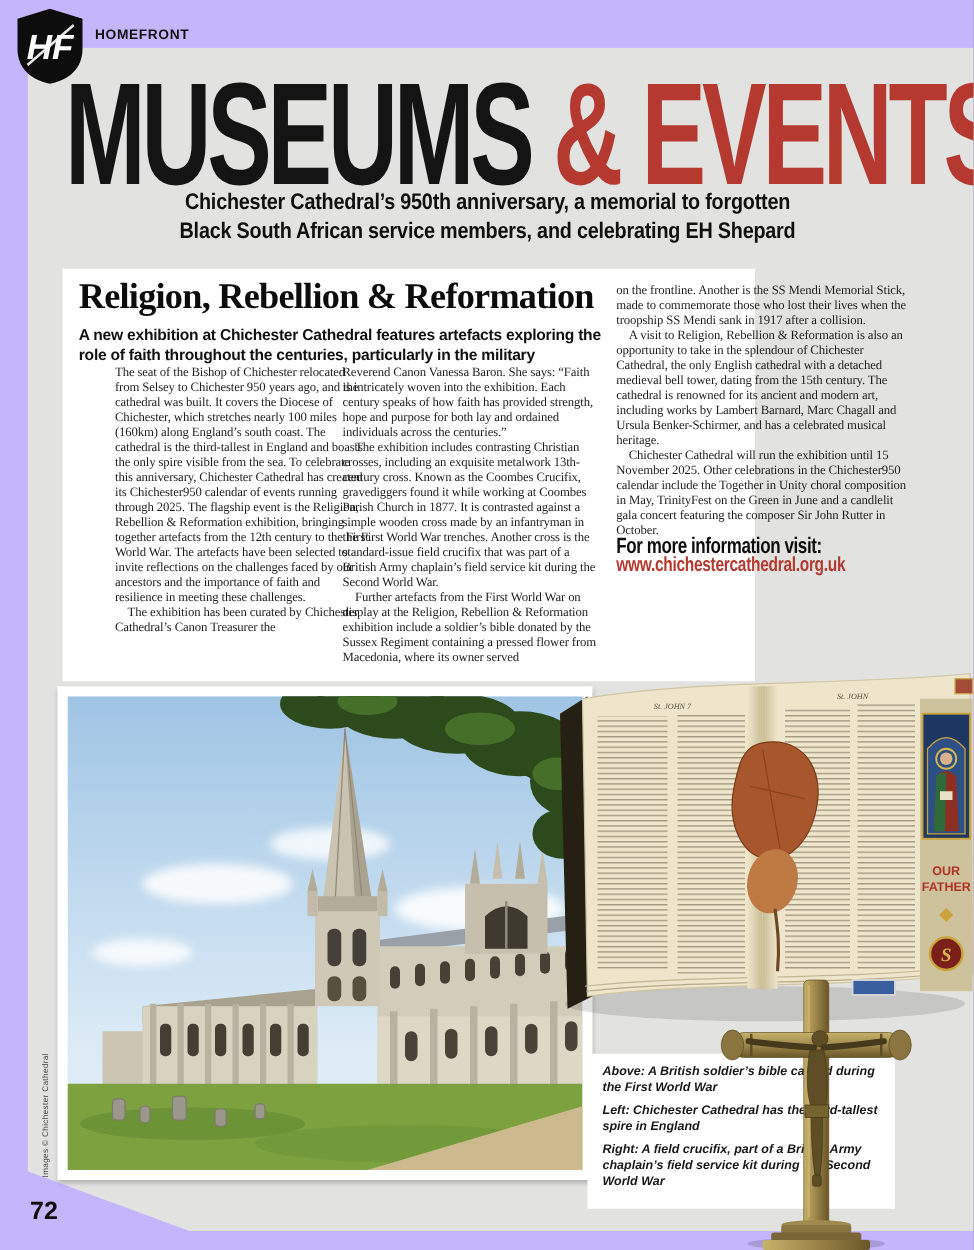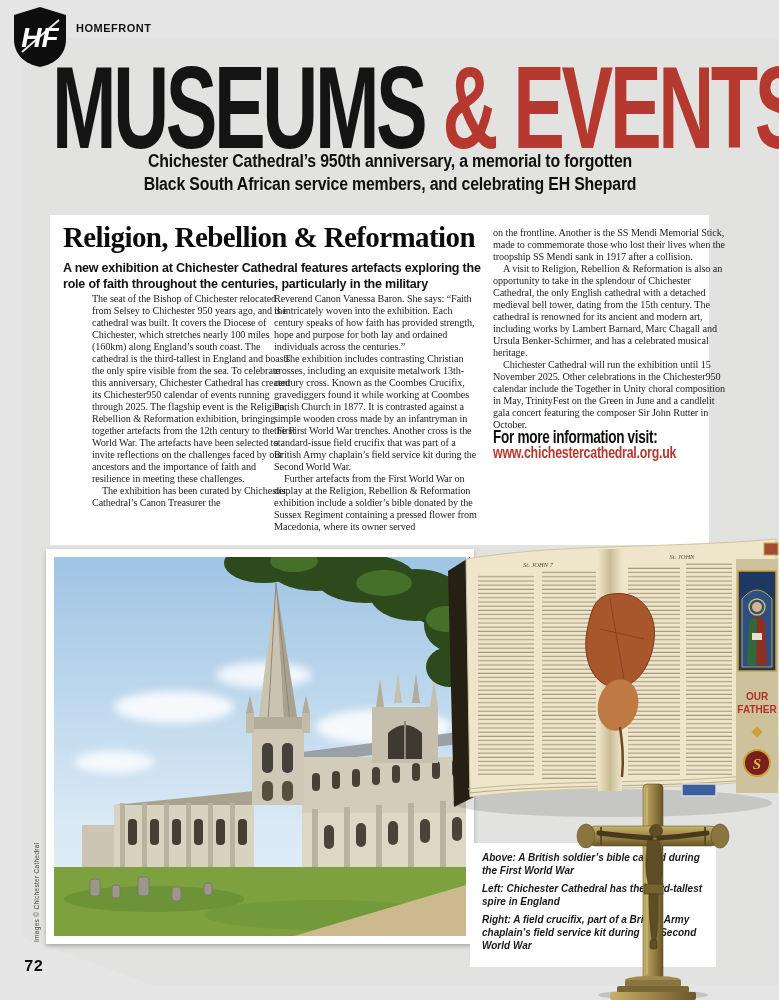--- a/index.html
+++ b/index.html
@@ -1,34 +1,34 @@
 <!DOCTYPE html>
 <html><head>
 <meta charset="utf-8">
 <style>
   html,body{margin:0;padding:0;background:#9a9a9a;}
-  .page{position:relative;width:779px;height:1000px;background:#e5e5e5;overflow:hidden;
+  .page{position:relative;width:779px;height:1000px;background:#c4b5fd;overflow:hidden;
         font-family:"Liberation Sans",sans-serif;margin:0 auto;}
   
   .graybg{position:absolute;left:22px;top:38px;width:757px;height:947px;background:#e2e2e0;
           clip-path:polygon(0 0,100% 0,100% 100%,130px 100%,0 calc(100% - 48px));z-index:0;}
   
   .logo{position:absolute;left:13px;top:6px;width:54px;height:62px;z-index:2;}
   .mast-name{position:absolute;left:76px;top:22px;font-size:11px;font-weight:bold;
              letter-spacing:.5px;color:#101010;z-index:2;}
   
   .title{position:absolute;left:52px;top:50px;white-space:nowrap;font-weight:bold;
          font-size:114px;line-height:1;letter-spacing:-5px;transform:scale(.68,1.02);
          transform-origin:left top;color:#141414;z-index:1;}
   .title .red{color:#b5392f;}
   .subtitle{position:absolute;left:40px;top:150px;width:700px;text-align:center;font-weight:bold;
             font-size:18px;line-height:23px;letter-spacing:-.2px;color:#101010;
             transform:scale(.88,1);transform-origin:center top;z-index:1;}
   
-  .card{position:absolute;left:50px;top:215px;width:659px;height:330px;background:#ffffff;z-index:2;}
+  .card{position:absolute;left:50px;top:215px;width:554px;height:330px;background:#ffffff;z-index:2;}
   .headline{position:absolute;left:13px;top:6px;font-family:"Liberation Serif",serif;font-weight:bold;
             font-size:29px;letter-spacing:-.6px;color:#0c0c0c;}
   .standfirst{position:absolute;left:13px;top:45px;width:438px;font-weight:bold;font-size:12.5px;
               line-height:16px;letter-spacing:-.2px;color:#111;}
   .col{position:absolute;font-size:10.2px;line-height:12px;letter-spacing:-.1px;color:#1d1d1d;}
   .col p{margin:0;font-family:Liberation Serif, serif;}
   .col p+p{text-indent:10px;}
   .col1{left:13px;top:78px;width:203px;margin-left:29px;}
   .col2{left:224px;top:78px;width:206px;}
   .col3{left:443px;top:12px;width:234px;}
@@ -41,21 +41,21 @@
   .photo-cathedral{position:absolute;left:46px;top:549px;width:428px;height:395px;background:#fff;
                    padding:8px;box-sizing:border-box;box-shadow:0 2px 4px rgba(0,0,0,.25);z-index:3;}
   .photo-cathedral svg{display:block;width:100%;height:100%;}
   .photo-bible{position:absolute;left:442px;top:537px;width:337px;height:293px;z-index:4;}
   .caption-box{position:absolute;left:470px;top:843px;width:246px;height:124px;background:#fff;
                padding:9px 12px;box-sizing:border-box;z-index:5;}
   .caption{font-size:10px;font-style:italic;font-weight:bold;line-height:12.6px;color:#181818;margin:0 0 6px 0;}
   .crucifix{position:absolute;left:565px;top:782px;width:175px;height:218px;z-index:6;}
   .credit{position:absolute;left:33px;top:942px;transform:rotate(-90deg);transform-origin:0 0;
           font-size:6.5px;color:#454545;letter-spacing:.3px;z-index:2;white-space:nowrap;}
-  .pagenum{position:absolute;left:24px;top:958px;font-size:16px;font-weight:bold;color:#0e0e0e;z-index:2;font-family:Liberation Mono, monospace;}
+  .pagenum{position:absolute;left:24px;top:958px;font-size:20px;font-weight:bold;color:#0e0e0e;z-index:2;}
   .svgtxt{font-family:"Liberation Serif",serif;}
 </style>
 </head>
 <body>
 
 <div class="page">
 
   <div class="graybg"></div>
 
   <svg class="logo" viewBox="0 0 54 62">

